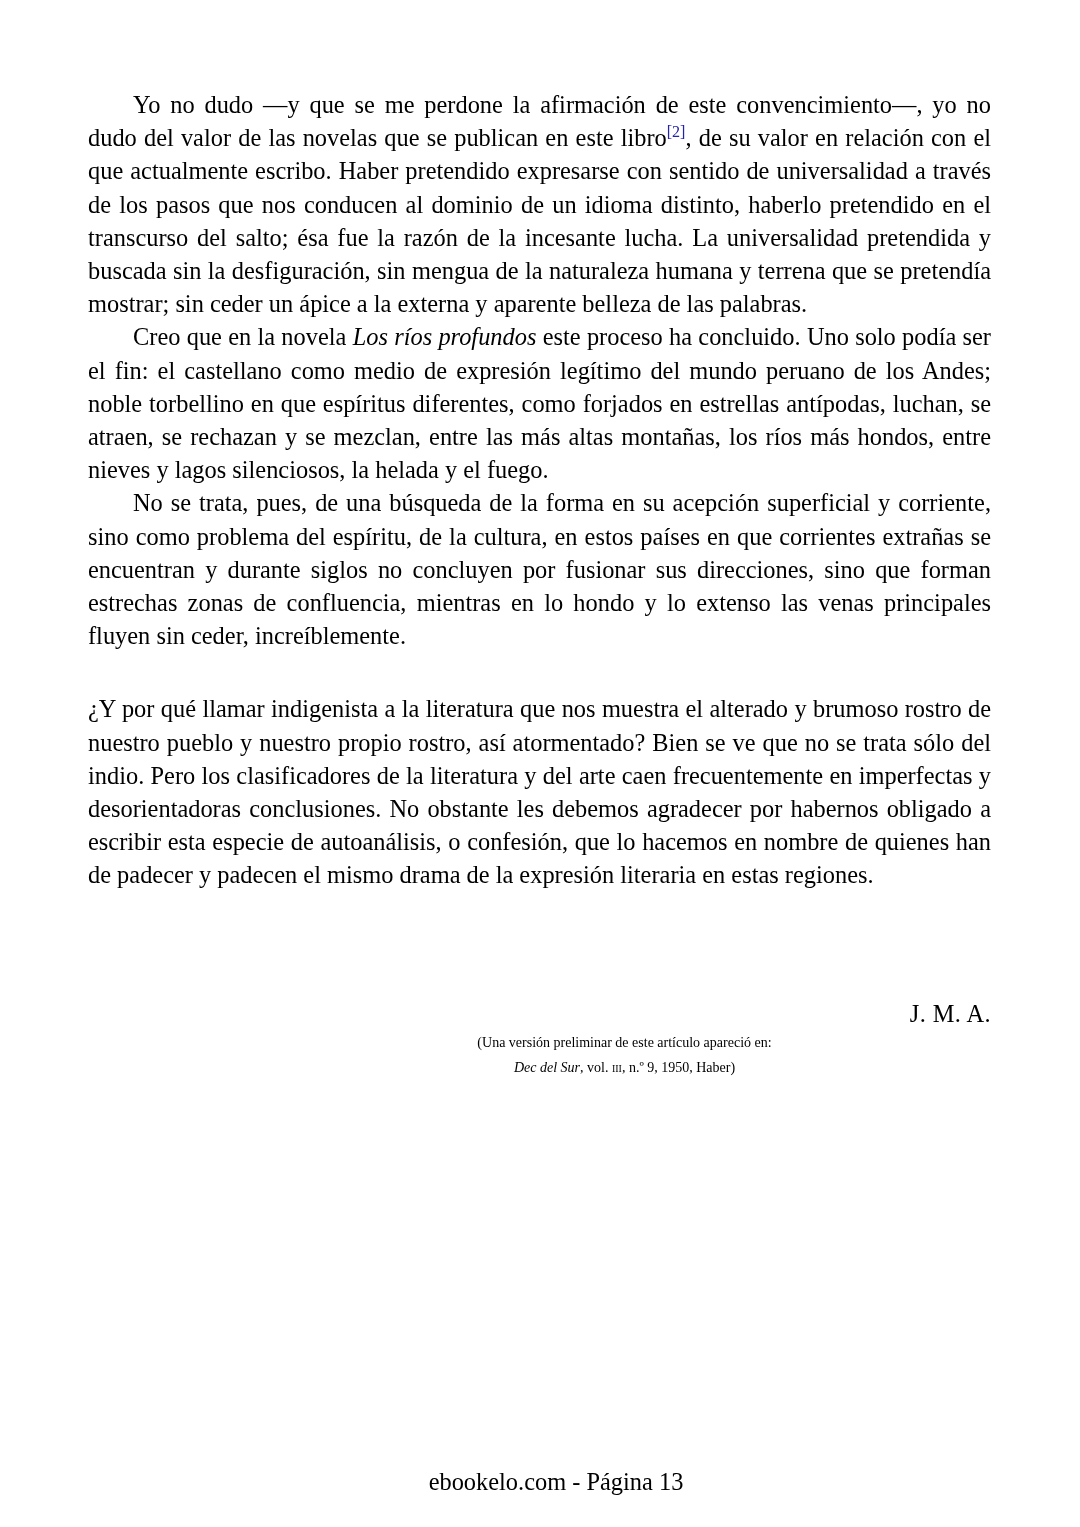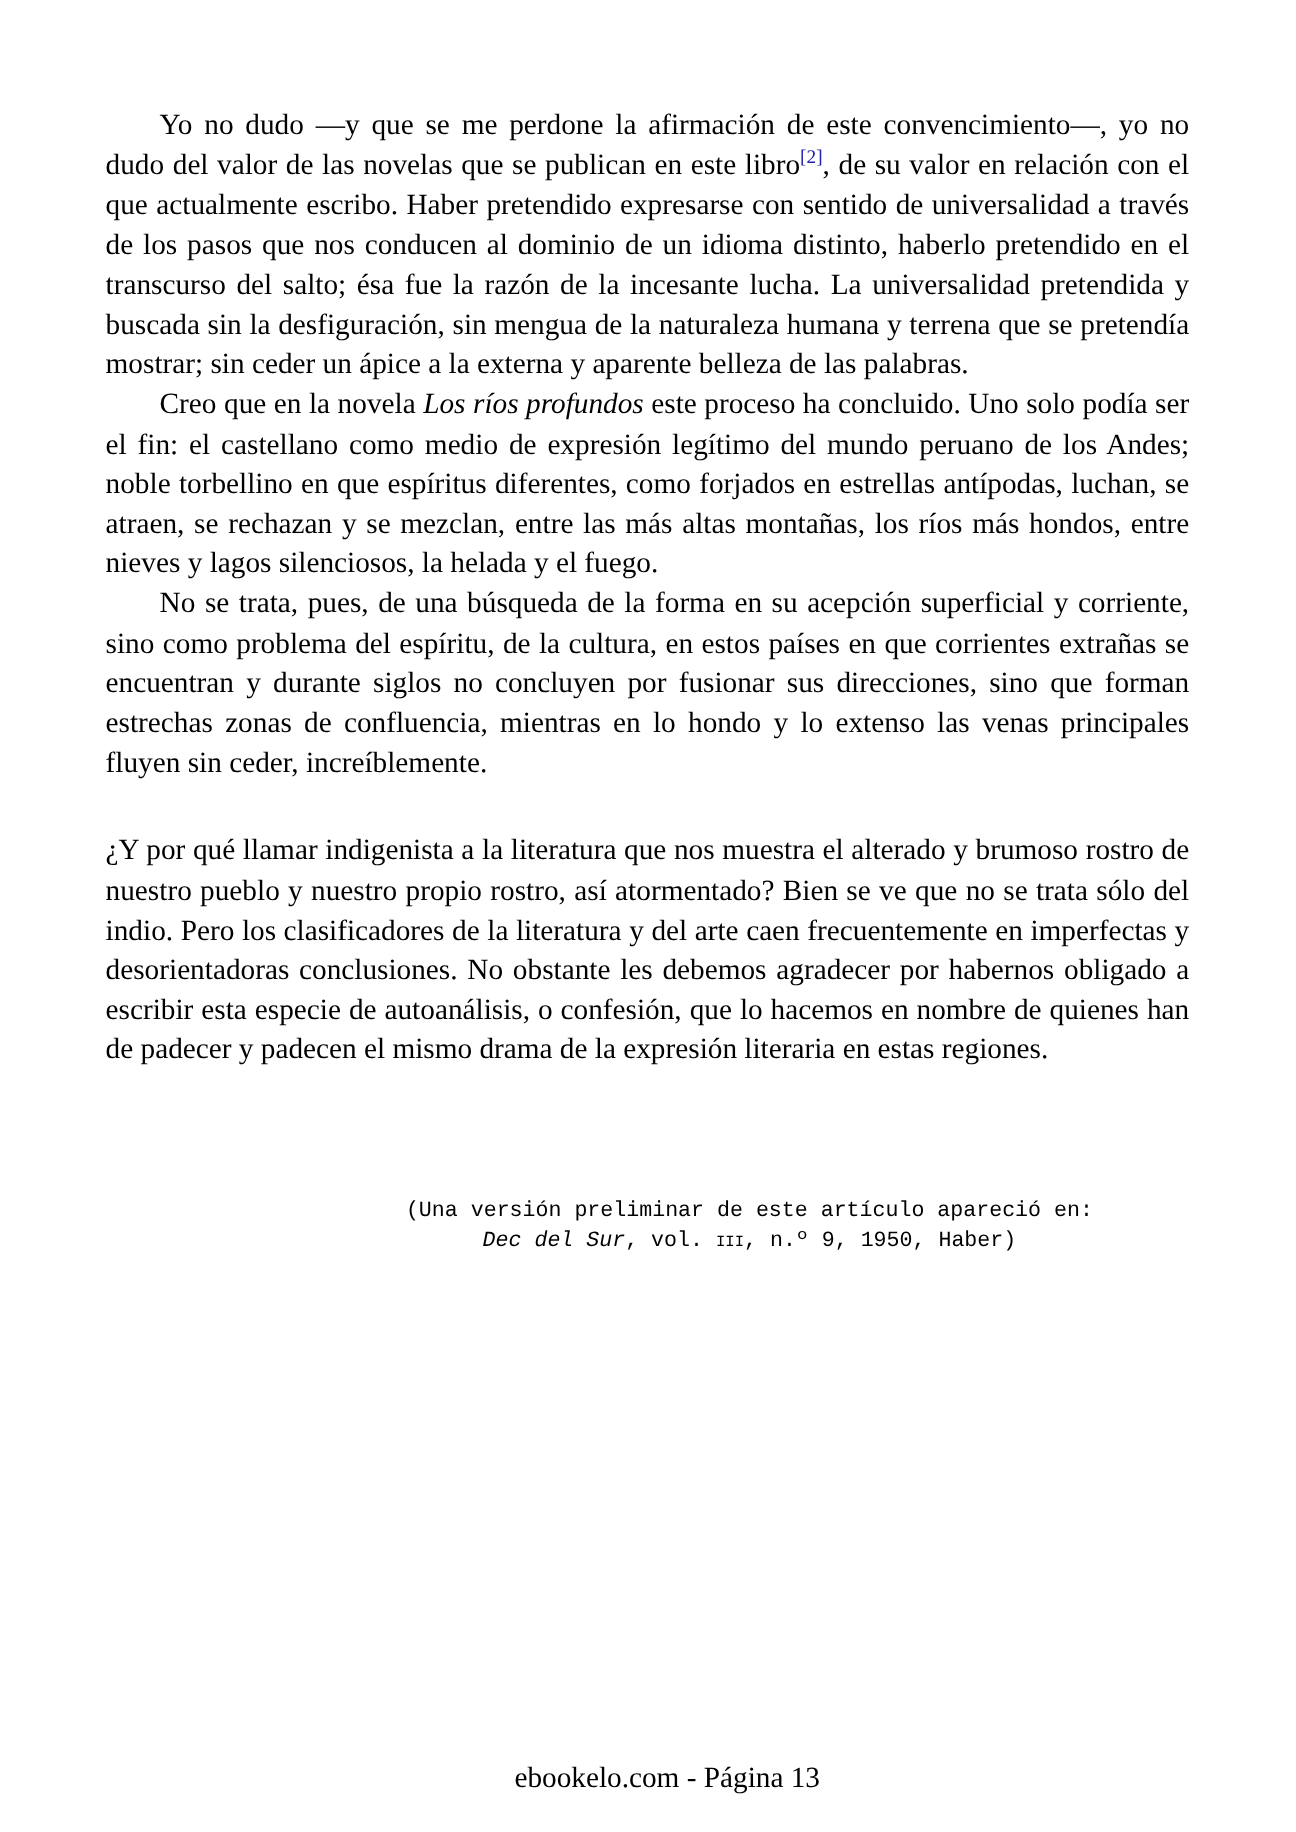--- a/index.html
+++ b/index.html
@@ -72,25 +72,24 @@
   .signature-initials {
     margin: 0;
     font-size: 24.4px;
     line-height: 33px;
     text-align: right;
     letter-spacing: 0.4px;
   }
 
   .signature-note {
     margin: 0;
-    font-size: 18px;
+    font-size: 14px;
     line-height: 25px;
     text-align: center;
     padding-left: 170px;
-    font-family: Liberation Mono, monospace;
   }
 
   .smallcaps {
     font-variant: small-caps;
     text-transform: lowercase;
   }
 
   .footer {
     position: absolute;
     left: 16px;
@@ -112,20 +111,21 @@
 
     <p class="body-par"><span>Creo que en la novela </span><em class="ital">Los ríos profundos</em><span> este proceso ha concluido. Uno solo podía ser el fin: el castellano como medio de expresión legítimo del mundo peruano de los Andes; noble torbellino en que espíritus diferentes, como forjados en estrellas antípodas, luchan, se atraen, se rechazan y se mezclan, entre las más altas montañas, los ríos más hondos, entre nieves y lagos silenciosos, la helada y el fuego.</span></p>
 
     <p class="body-par">No se trata, pues, de una búsqueda de la forma en su acepción superficial y corriente, sino como problema del espíritu, de la cultura, en estos países en que corrientes extrañas se encuentran y durante siglos no concluyen por fusionar sus direcciones, sino que forman estrechas zonas de confluencia, mientras en lo hondo y lo extenso las venas principales fluyen sin ceder, increíblemente.</p>
 
     <p class="body-par no-indent gap-before">¿Y por qué llamar indigenista a la literatura que nos muestra el alterado y brumoso rostro de nuestro pueblo y nuestro propio rostro, así atormentado? Bien se ve que no se trata sólo del indio. Pero los clasificadores de la literatura y del arte caen frecuentemente en imperfectas y desorientadoras conclusiones. No obstante les debemos agradecer por habernos obligado a escribir esta especie de autoanálisis, o confesión, que lo hacemos en nombre de quienes han de padecer y padecen el mismo drama de la expresión literaria en estas regiones.</p>
 
   </div>
 
   <div class="signature-block">
+    <p class="signature-initials">J. M. A.</p>
     <p class="signature-note">(Una versión preliminar de este artículo apareció en:</p>
     <p class="signature-note"><em class="ital">Dec del Sur</em><span>, vol. </span><span class="smallcaps">III</span><span>, n.º 9, 1950, Haber)</span></p>
   </div>
 
   <div class="footer">
     <span>ebookelo.com - Página 13</span>
   </div>
 
 </div>
 

